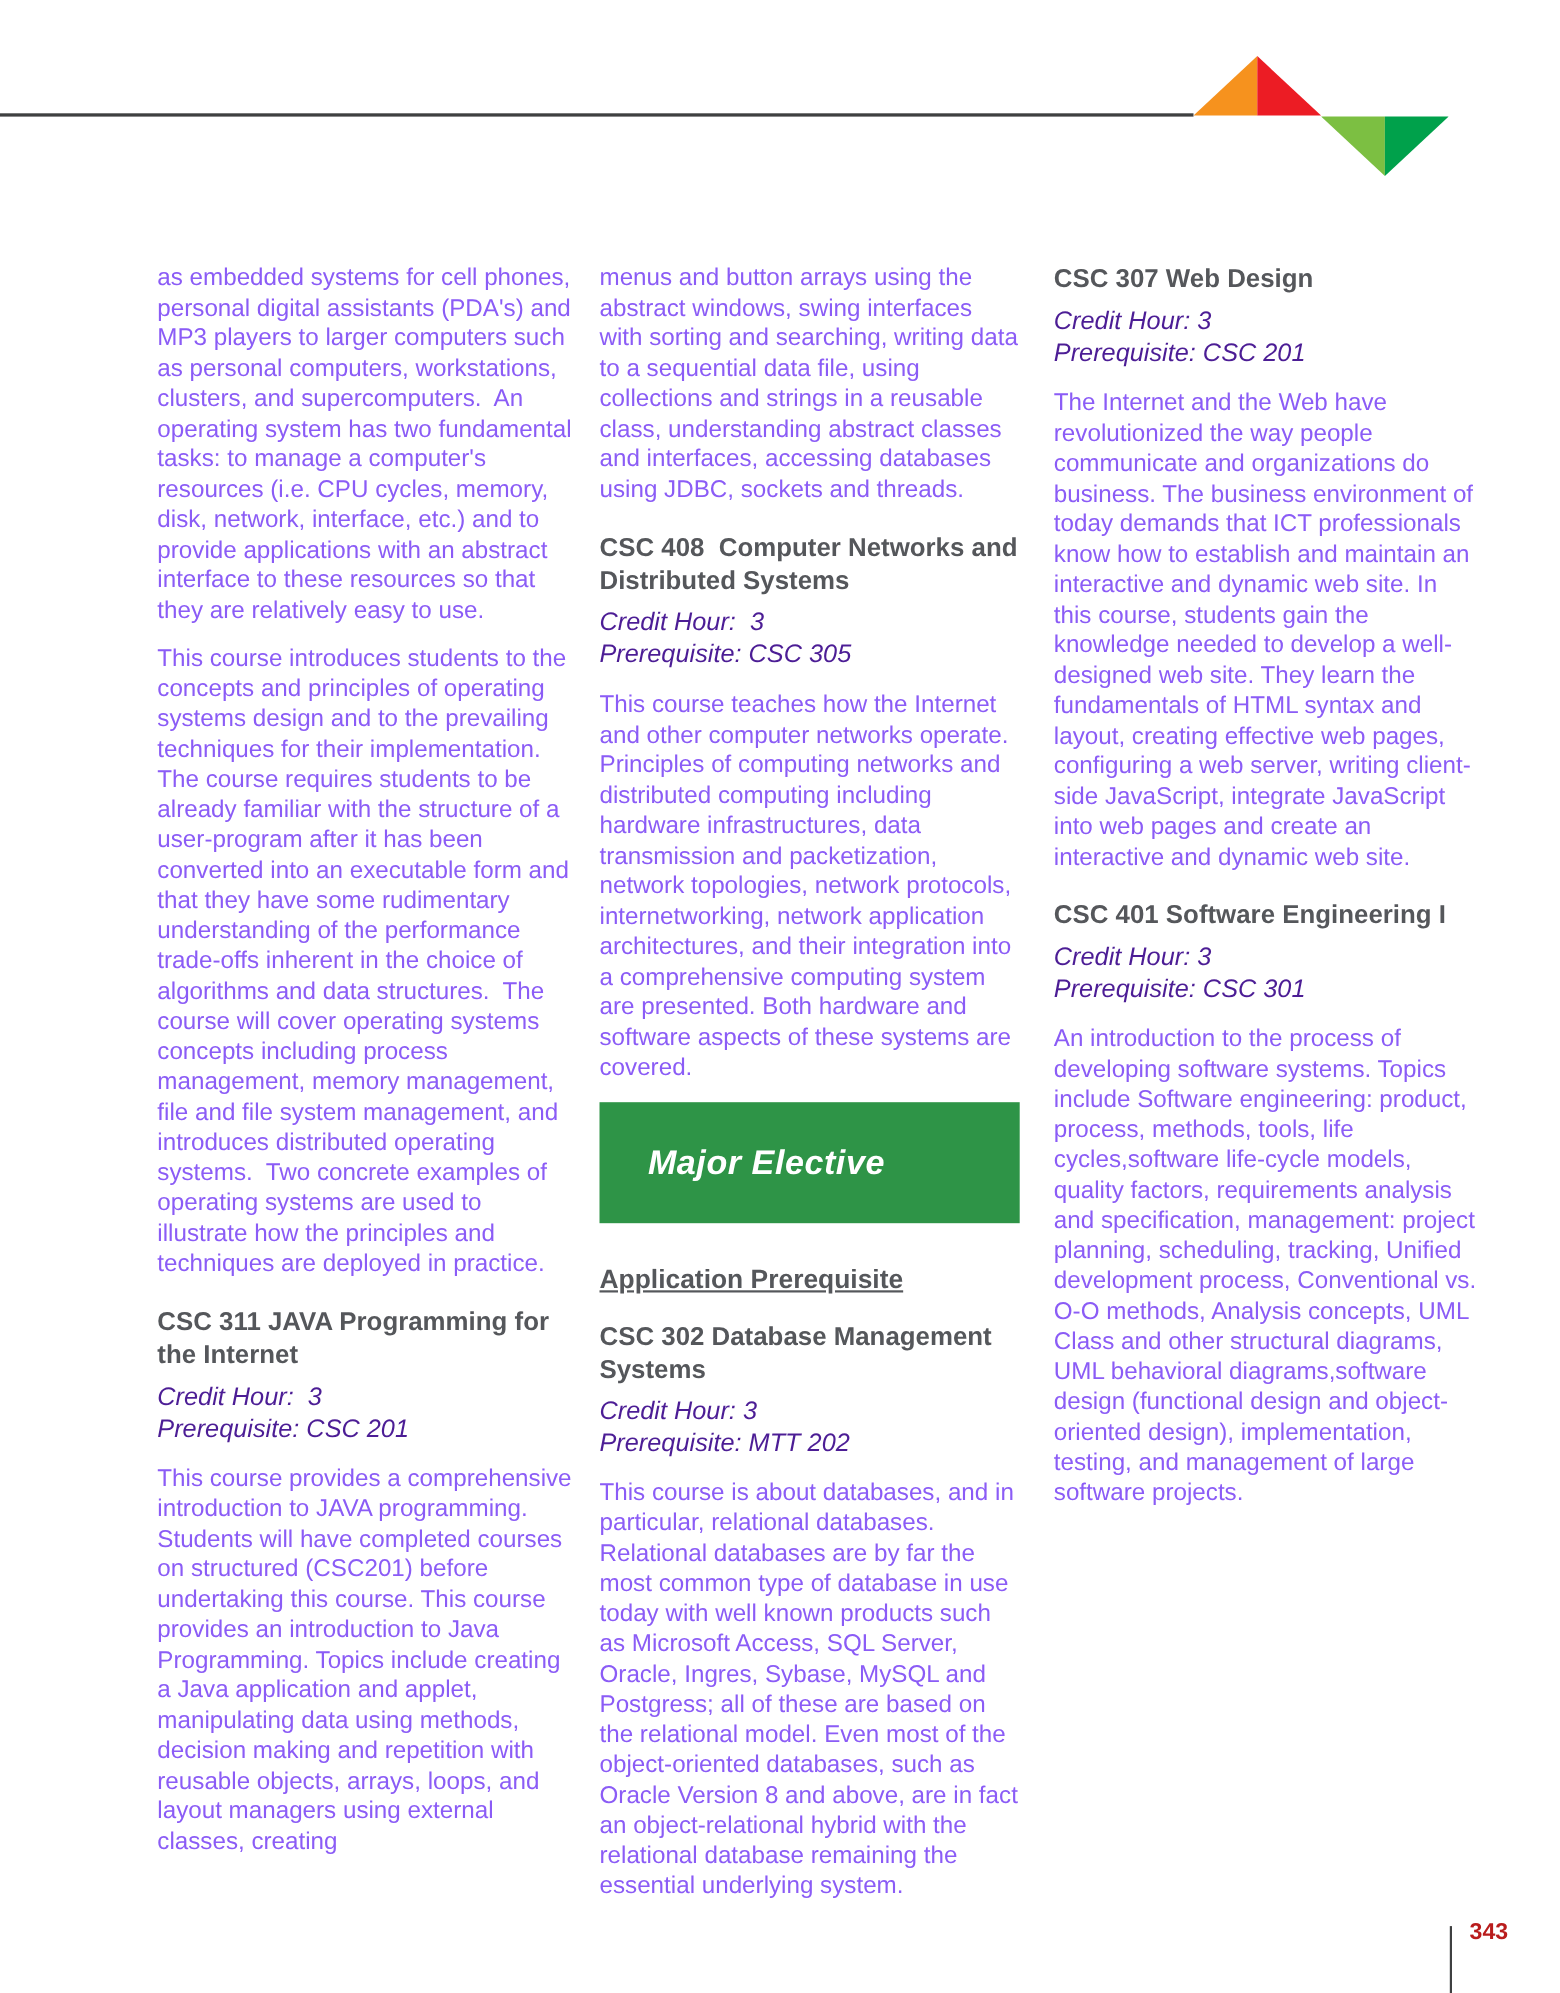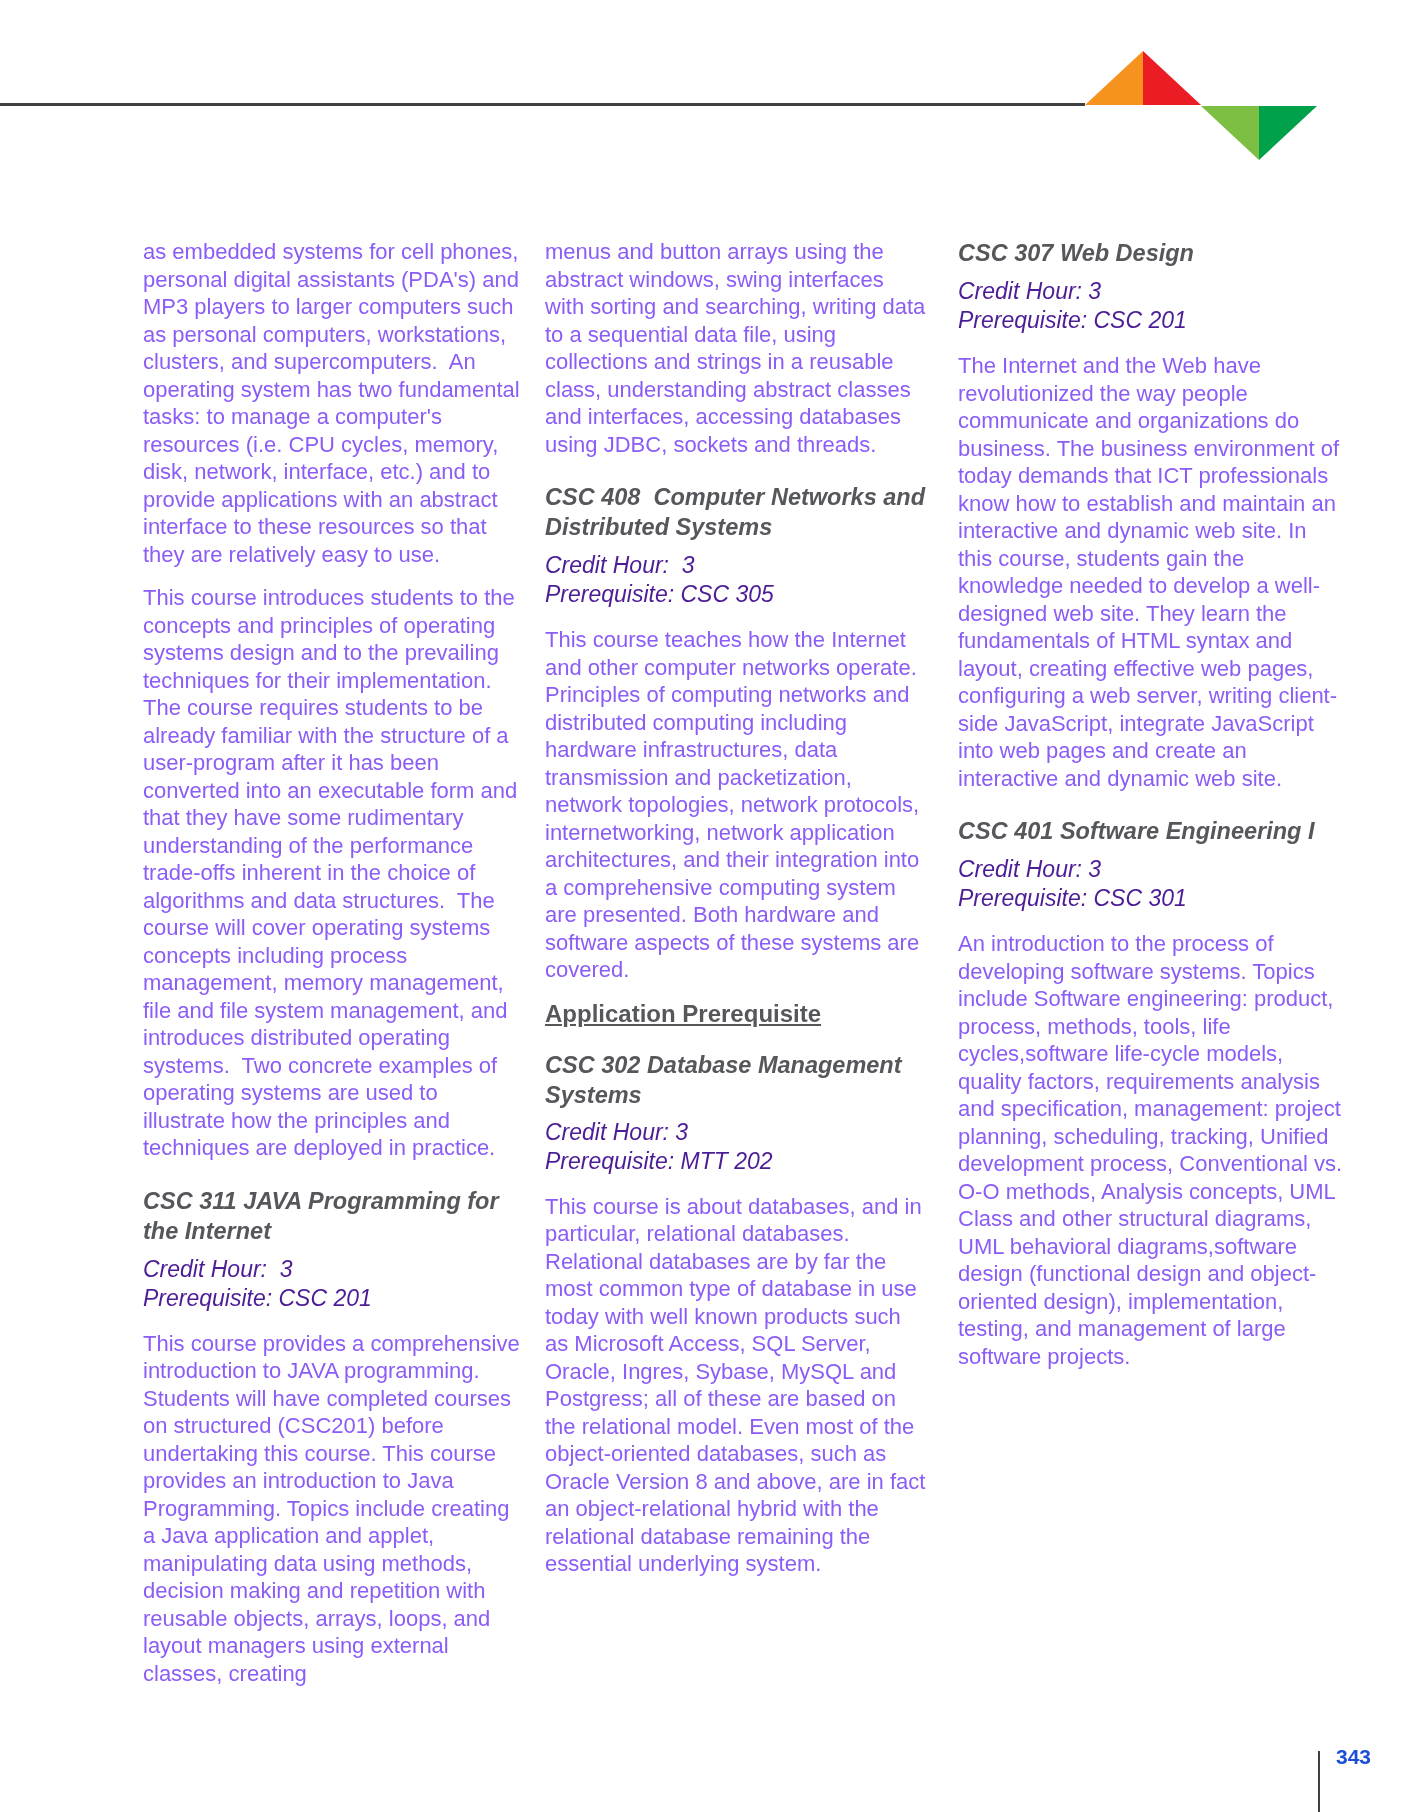--- a/index.html
+++ b/index.html
@@ -8,32 +8,32 @@
 
   .top-rule{position:absolute;left:0;top:103px;width:1085px;height:3px;background:#3F4041;}
   .logo{position:absolute;left:1085px;top:51px;width:232px;height:109px;}
 
   .col{position:absolute;}
   .col-1{left:143px;top:238px;width:382px;}
   .col-2{left:545px;top:238px;width:382px;}
   .col-3{left:958px;top:228px;width:387px;}
 
   .body-p{font-size:22px;line-height:27.5px;color:#8b5cf6;margin:0 0 16px 0;white-space:pre-wrap;}
-  .course-title{font-size:23.5px;font-weight:bold;color:#55575B;line-height:30px;margin:24px 0 9px 0;white-space:pre-wrap;font-style:italic;}
+  .course-title{font-size:23.5px;font-weight:bold;color:#55575B;line-height:30px;margin:24px 0 9px 0;white-space:pre-wrap;}
   .col-3 .course-title:first-child{margin-top:10px;}
   .meta{margin:0 0 17px 0;}
   .meta-line{font-size:23px;font-style:italic;color:#4c1d95;line-height:29px;white-space:pre-wrap;}
 
   .banner{margin:18px 0 38px 0;height:110px;background:#2E9447;display:flex;align-items:center;}
   .banner-text{color:#ffffff;font-size:31px;font-weight:bold;font-style:italic;padding-left:44px;letter-spacing:0.5px;}
 
   .section-head{font-size:24px;font-weight:bold;color:#55575B;text-decoration:underline;margin:0 0 22px 0;}
 
   .footer-rule{position:absolute;left:1318px;top:1751px;width:2px;height:61px;background:#3F4041;}
-  .page-number{position:absolute;left:1336px;top:1745px;font-size:21px;font-weight:bold;color:#1d4ed8;}
+  .page-number{position:absolute;left:1336px;top:1745px;font-size:21px;font-weight:bold;color:#b91c1c;}
 </style>
 </head>
 <body>
 
 <div class="page">
 
   <div class="top-rule"></div>
 
   <svg class="logo" viewBox="0 0 232 109">
     <polygon points="0,54 58,0 58,54" fill="#F6921E"></polygon>
@@ -54,20 +54,23 @@
   </div>
 
   <div class="col col-2">
     <p class="body-p">menus and button arrays using the abstract windows, swing interfaces with sorting and searching, writing data to a sequential data file, using collections and strings in a reusable class, understanding abstract classes and interfaces, accessing databases using JDBC, sockets and threads.</p>
     <div class="course-title">CSC 408  Computer Networks and Distributed Systems</div>
     <div class="meta">
       <div class="meta-line">Credit Hour:  3</div>
       <div class="meta-line">Prerequisite: CSC 305</div>
     </div>
     <p class="body-p">This course teaches how the Internet and other computer networks operate. Principles of computing networks and distributed computing including hardware infrastructures, data transmission and packetization, network topologies, network protocols, internetworking, network application architectures, and their integration into a comprehensive computing system are presented. Both hardware and software aspects of these systems are covered.</p>
+    <div class="banner">
+      <span class="banner-text">Major Elective</span>
+    </div>
     <div class="section-head">Application Prerequisite</div>
     <div class="course-title" style="margin-top:0;margin-bottom:8px;">CSC 302 Database Management Systems</div>
     <div class="meta">
       <div class="meta-line">Credit Hour: 3</div>
       <div class="meta-line">Prerequisite: MTT 202</div>
     </div>
     <p class="body-p">This course is about databases, and in particular, relational databases. Relational databases are by far the most common type of database in use today with well known products such as Microsoft Access, SQL Server, Oracle, Ingres, Sybase, MySQL and Postgress; all of these are based on the relational model. Even most of the object-oriented databases, such as Oracle Version 8 and above, are in fact an object-relational hybrid with the relational database remaining the essential underlying system.</p>
   </div>
 
   <div class="col col-3">

